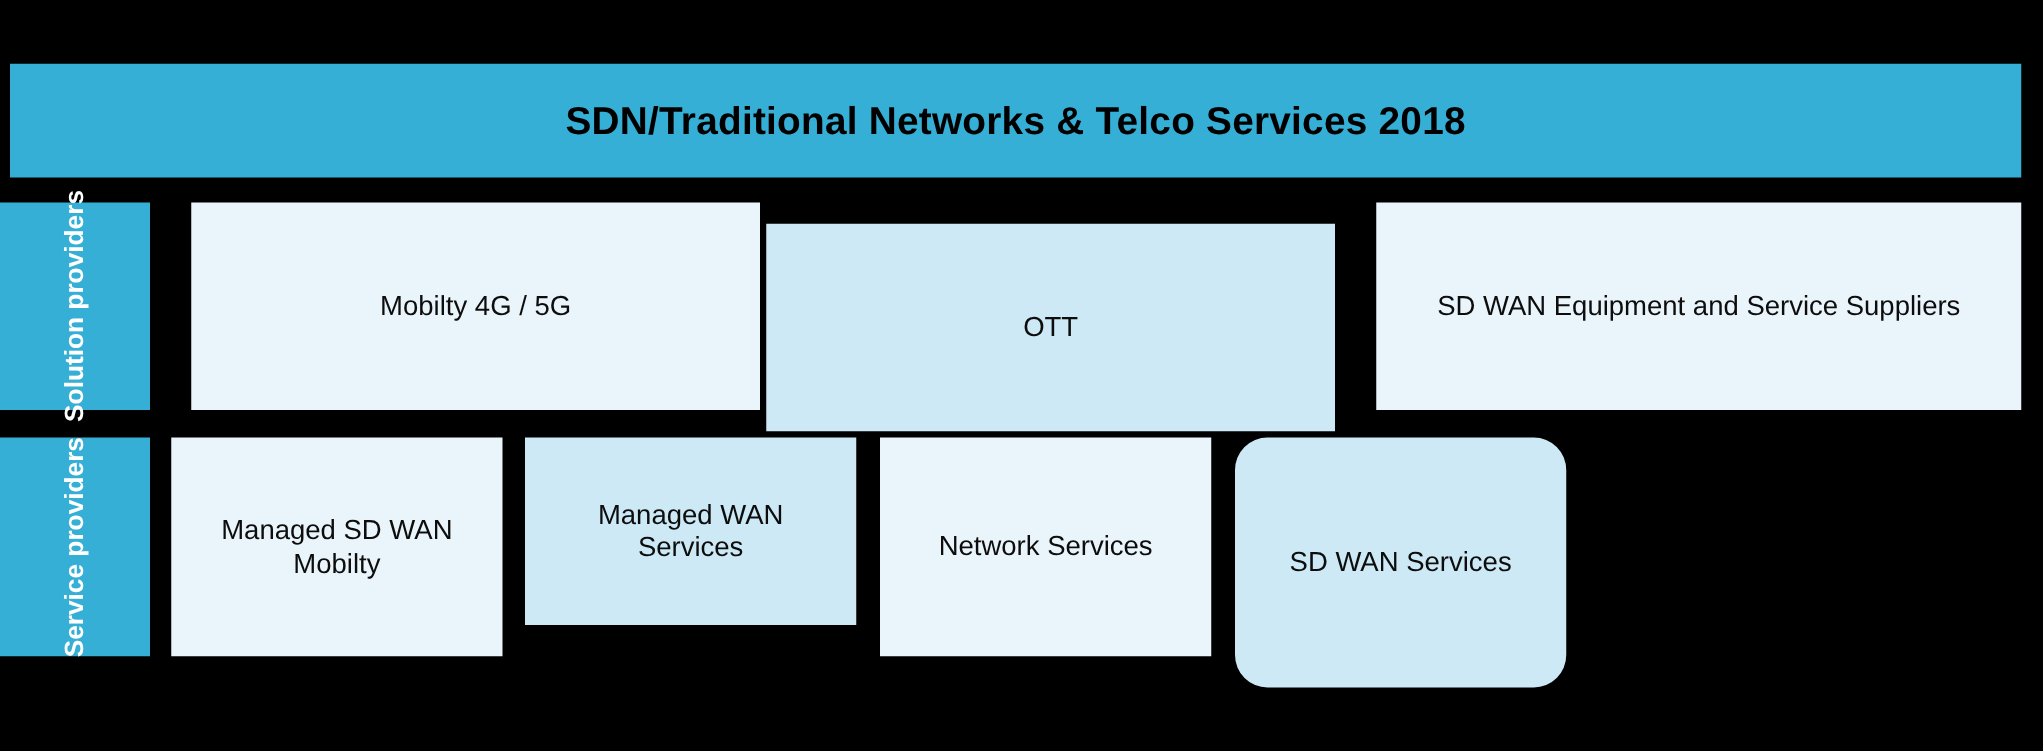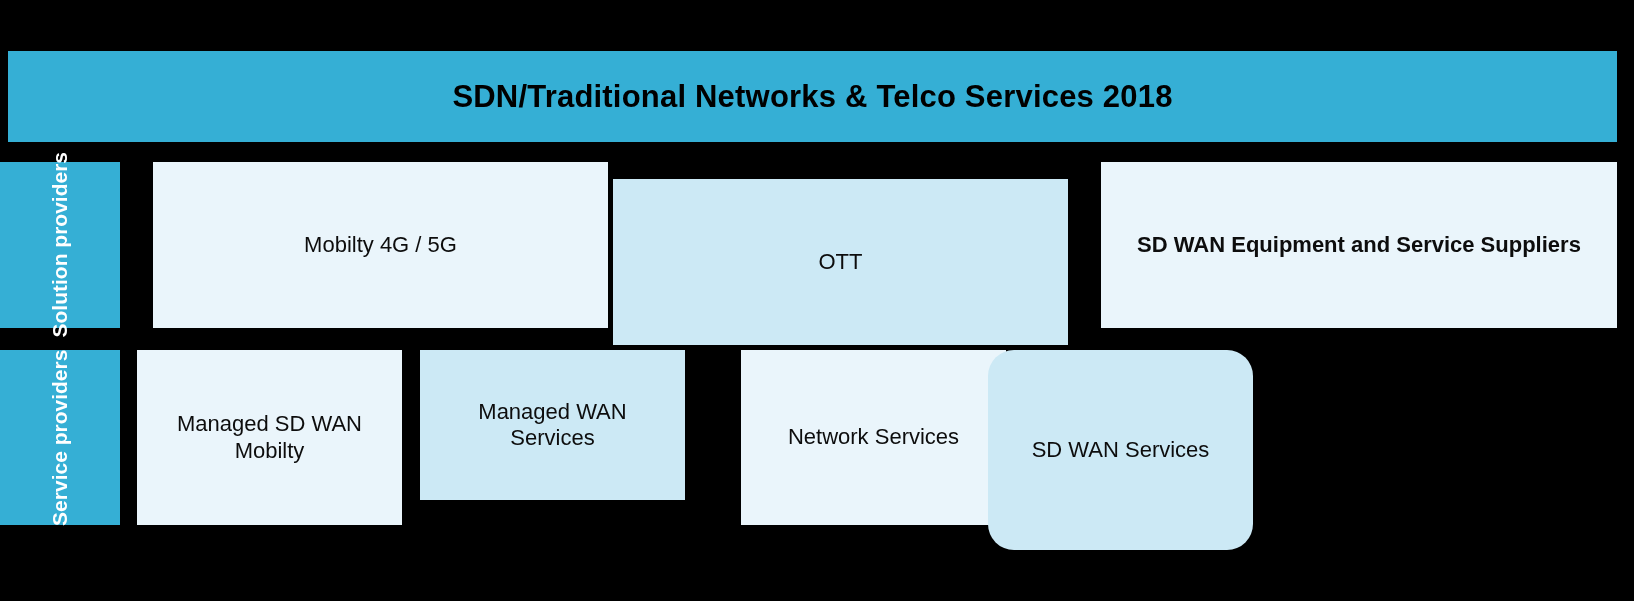--- a/index.html
+++ b/index.html
@@ -76,26 +76,26 @@
     font-size: 22px;
     line-height: 1.2;
     text-align: center;
   }
   .shade-light { background: #EAF5FB; }
   .shade-dark  { background: #CCE9F5; }
 
   
   #box-mobility     { left: 137px;  top: 162px; width: 455px; height: 166px; margin-left: 16px; }
   #box-ott          { left: 613px;  top: 179px; width: 455px; height: 166px; }
-  #box-sdwan-equip  { left: 1101px; top: 162px; width: 516px; height: 166px; font-weight: bold; }
+  #box-sdwan-equip  { left: 1101px; top: 162px; width: 516px; height: 166px; }
 
   
   #box-managed-sdwan    { left: 137px;  top: 350px; width: 265px; height: 175px; }
   #box-managed-wan      { left: 420px;  top: 350px; width: 265px; height: 150px; }
-  #box-network-services { left: 741px;  top: 350px; width: 265px; height: 175px; }
+  #box-network-services { left: 704px;  top: 350px; width: 265px; height: 175px; }
   #box-sdwan-services   { left: 988px;  top: 350px; width: 265px; height: 200px; border-radius: 26px; }
   #box-sdn-services     { left: 1285px; top: 350px; width: 332px; height: 175px; }
 </style>
 </head>
 <body>
 
 <div id="diagram">
 
   <div class="banner">
     <div class="banner-title">SDN/Traditional Networks &amp; Telco Services 2018</div>

